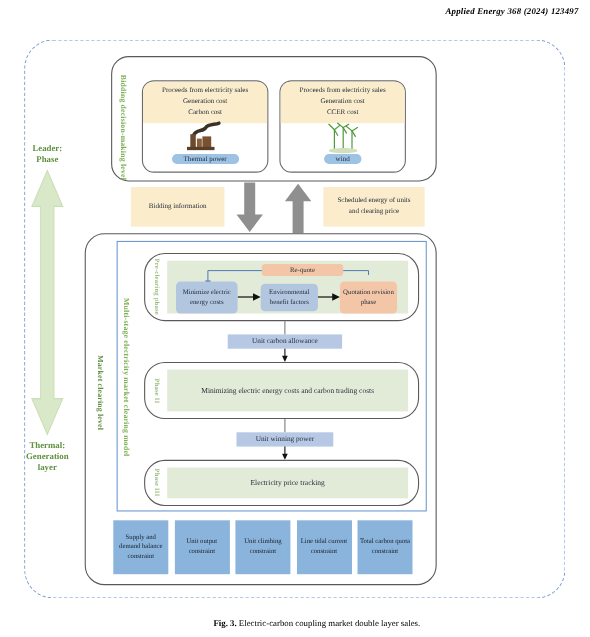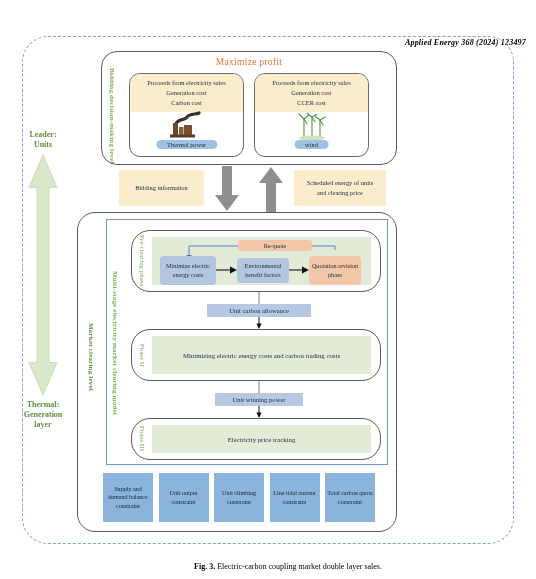--- a/index.html
+++ b/index.html
@@ -8,21 +8,21 @@
     background:#ffffff;
     font-family:"Liberation Serif", serif;
     color:#1a1a1a;
     position:relative;
     overflow:hidden;
   }
   .journal-header{
     position:absolute;top:6px;right:10px;
     font-family:"Liberation Serif", serif;
     font-style:italic;font-weight:bold;
-    font-size:8px;letter-spacing:.2px;color:#000;margin-top:32px;
+    font-size:8px;letter-spacing:.2px;color:#000;
   }
   
   .dashed-frame{
     position:absolute;left:22px;top:36px;width:492px;height:508px;
     border:1.3px dashed #7fa0d6;
     border-radius:26px;
     box-sizing:border-box;
   }
   
   .leader-col{
@@ -176,36 +176,35 @@
 </head>
 <body>
 
 <div class="journal-header">Applied Energy 368 (2024) 123497</div>
 
 <div class="dashed-frame"></div>
 
 <div class="leader-col">
   <div class="lf-label">
     <div>Leader:</div>
-    <div>Units</div>
+    <div>Phase</div>
   </div>
   <div class="dbl-arrow">
     <svg viewBox="0 0 34 240" preserveAspectRatio="none">
       <polygon points="17,2 31,34 23,34 23,206 31,206 17,238 3,206 11,206 11,34 3,34" fill="#d8e8c8" stroke="#cbdfb6" stroke-width="1"></polygon>
     </svg>
   </div>
   <div class="lf-label">
     <div>Thermal:</div>
     <div>Generation</div>
     <div>layer</div>
   </div>
 </div>
 
 <div class="top-panel">
-  <div class="panel-title">Maximize profit</div>
 
   <div class="top-vlabel">
     <span class="vlabel">Bidding decision-making level</span>
   </div>
 
   <div class="unit-box left">
     <div class="cost-lines">
       <div>Proceeds from electricity sales</div>
       <div>Generation cost</div>
       <div>Carbon cost</div>

